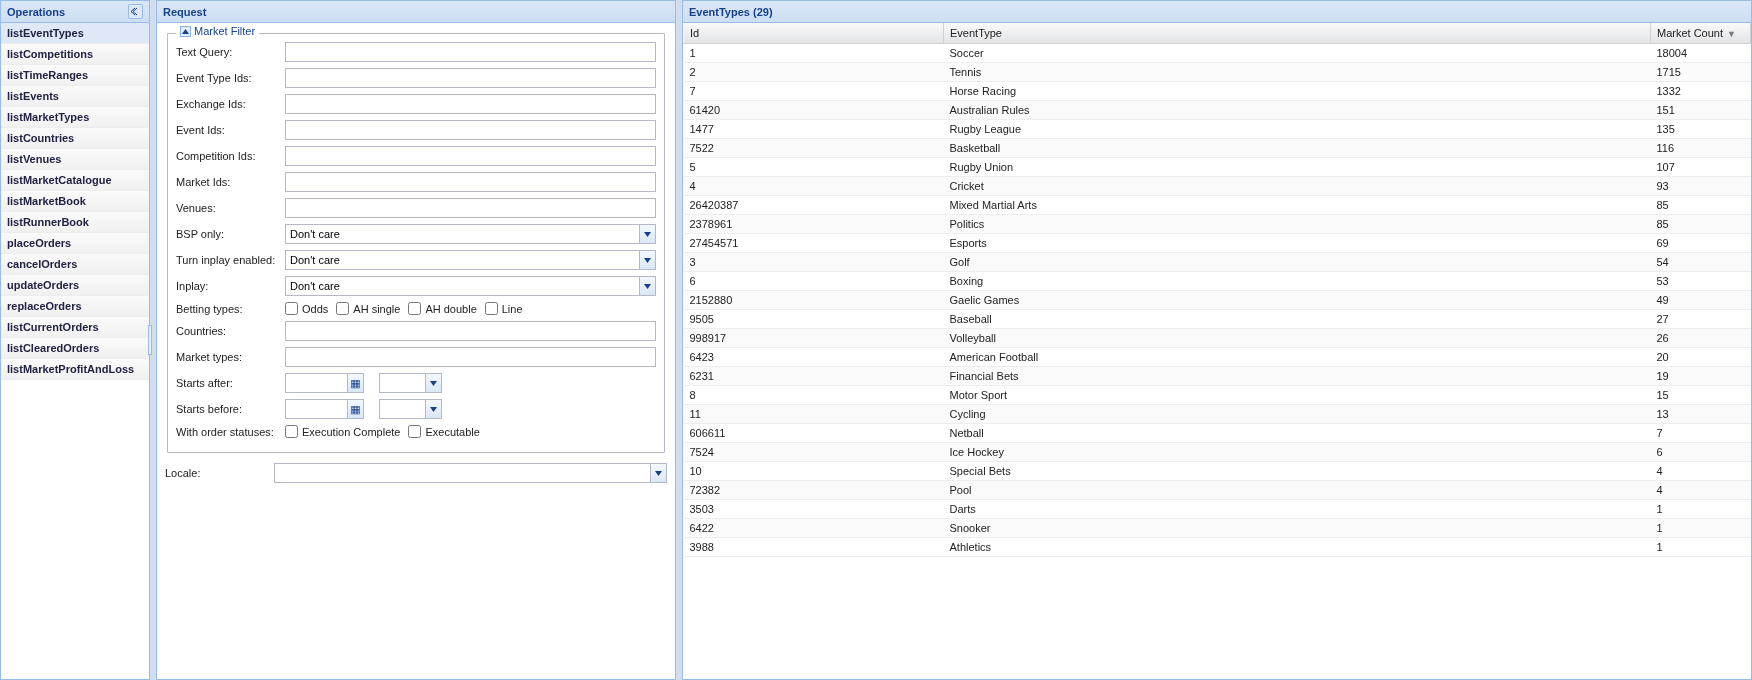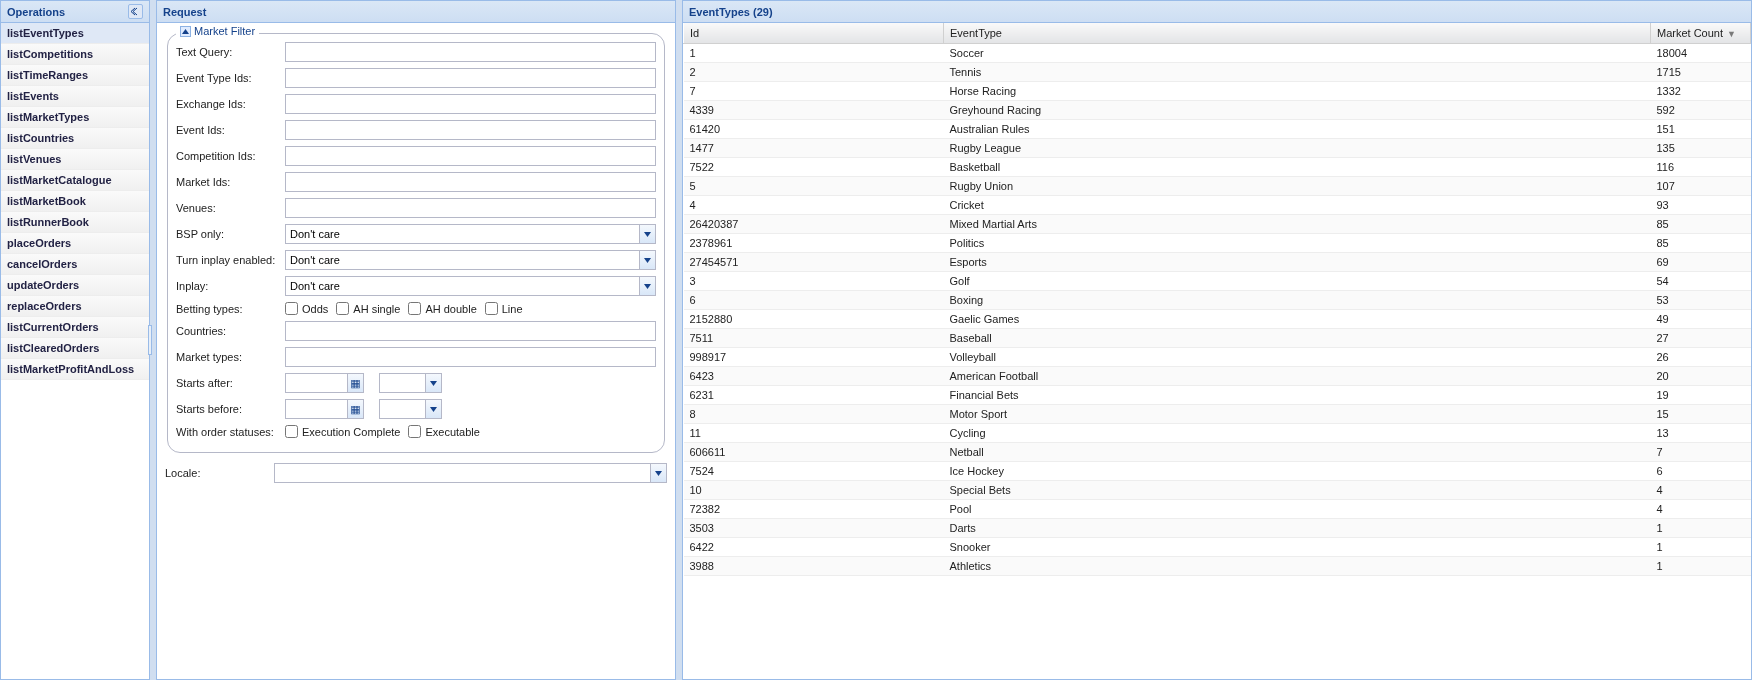--- a/index.html
+++ b/index.html
@@ -20,21 +20,21 @@
 
   
   .splitter { width:6px; background:#d0def0; position:relative; flex:0 0 6px; }
   .splitter-handle { position:absolute; left:-2px; top:50%; transform:translateY(-50%); width:4px; height:30px; background:#e8eff8; border:1px solid #99bbe8; cursor:col-resize; }
 
   
   #request-panel { width:520px; flex:0 0 520px; }
   #request-panel .panel-body { padding:6px 8px; }
 
   
-  .fieldset { border:1px solid #b5b8c8; border-radius:13px; margin:4px 2px 10px 2px; padding:8px 8px 8px 8px; position:relative; }
+  .fieldset { border:1px solid #b5b8c8; border-radius:1px; margin:4px 2px 10px 2px; padding:8px 8px 8px 8px; position:relative; }
   .fieldset-legend { position:absolute; top:-9px; left:8px; background:#fff; padding:0 4px; color:#15428b; display:flex; align-items:center; gap:3px; }
   .toggle-btn { width:11px; height:11px; display:inline-flex; align-items:center; justify-content:center; border:1px solid #8db2e3; background:#e0ecff; color:#15428b; font-size:8px; cursor:pointer; }
 
   .form-row { display:flex; align-items:center; margin-bottom:6px;gap:9px; }
   .form-label { width:100px; flex:0 0 100px; color:#222; }
   .form-control-wrap { flex:1; display:flex; gap:4px; align-items:center; }
   .text-input { flex:1; height:20px; border:1px solid #b5b8c8; background:#fff; padding:0 4px; font-family:inherit; font-size:11px; }
   .combo { flex:1; display:flex; }
   .combo input { flex:1; height:20px; border:1px solid #b5b8c8; border-right:none; background:#fff; padding:0 4px; font-family:inherit; font-size:11px; }
   .trigger { width:17px; height:20px; border:1px solid #b5b8c8; background:linear-gradient(#f4f8fd,#d9e7f8); display:flex; align-items:center; justify-content:center; cursor:pointer; }
@@ -320,25 +320,20 @@
             <td>2</td>
             <td>Tennis</td>
             <td>1715</td>
           </tr>
           <tr>
             <td>7</td>
             <td>Horse Racing</td>
             <td>1332</td>
           </tr>
           <tr>
-            <td>4339</td>
-            <td>Greyhound Racing</td>
-            <td>592</td>
-          </tr>
-          <tr>
             <td>61420</td>
             <td>Australian Rules</td>
             <td>151</td>
           </tr>
           <tr>
             <td>1477</td>
             <td>Rugby League</td>
             <td>135</td>
           </tr>
           <tr>
@@ -380,21 +375,21 @@
             <td>6</td>
             <td>Boxing</td>
             <td>53</td>
           </tr>
           <tr>
             <td>2152880</td>
             <td>Gaelic Games</td>
             <td>49</td>
           </tr>
           <tr>
-            <td>7511</td>
+            <td>9505</td>
             <td>Baseball</td>
             <td>27</td>
           </tr>
           <tr>
             <td>998917</td>
             <td>Volleyball</td>
             <td>26</td>
           </tr>
           <tr>
             <td>6423</td>

